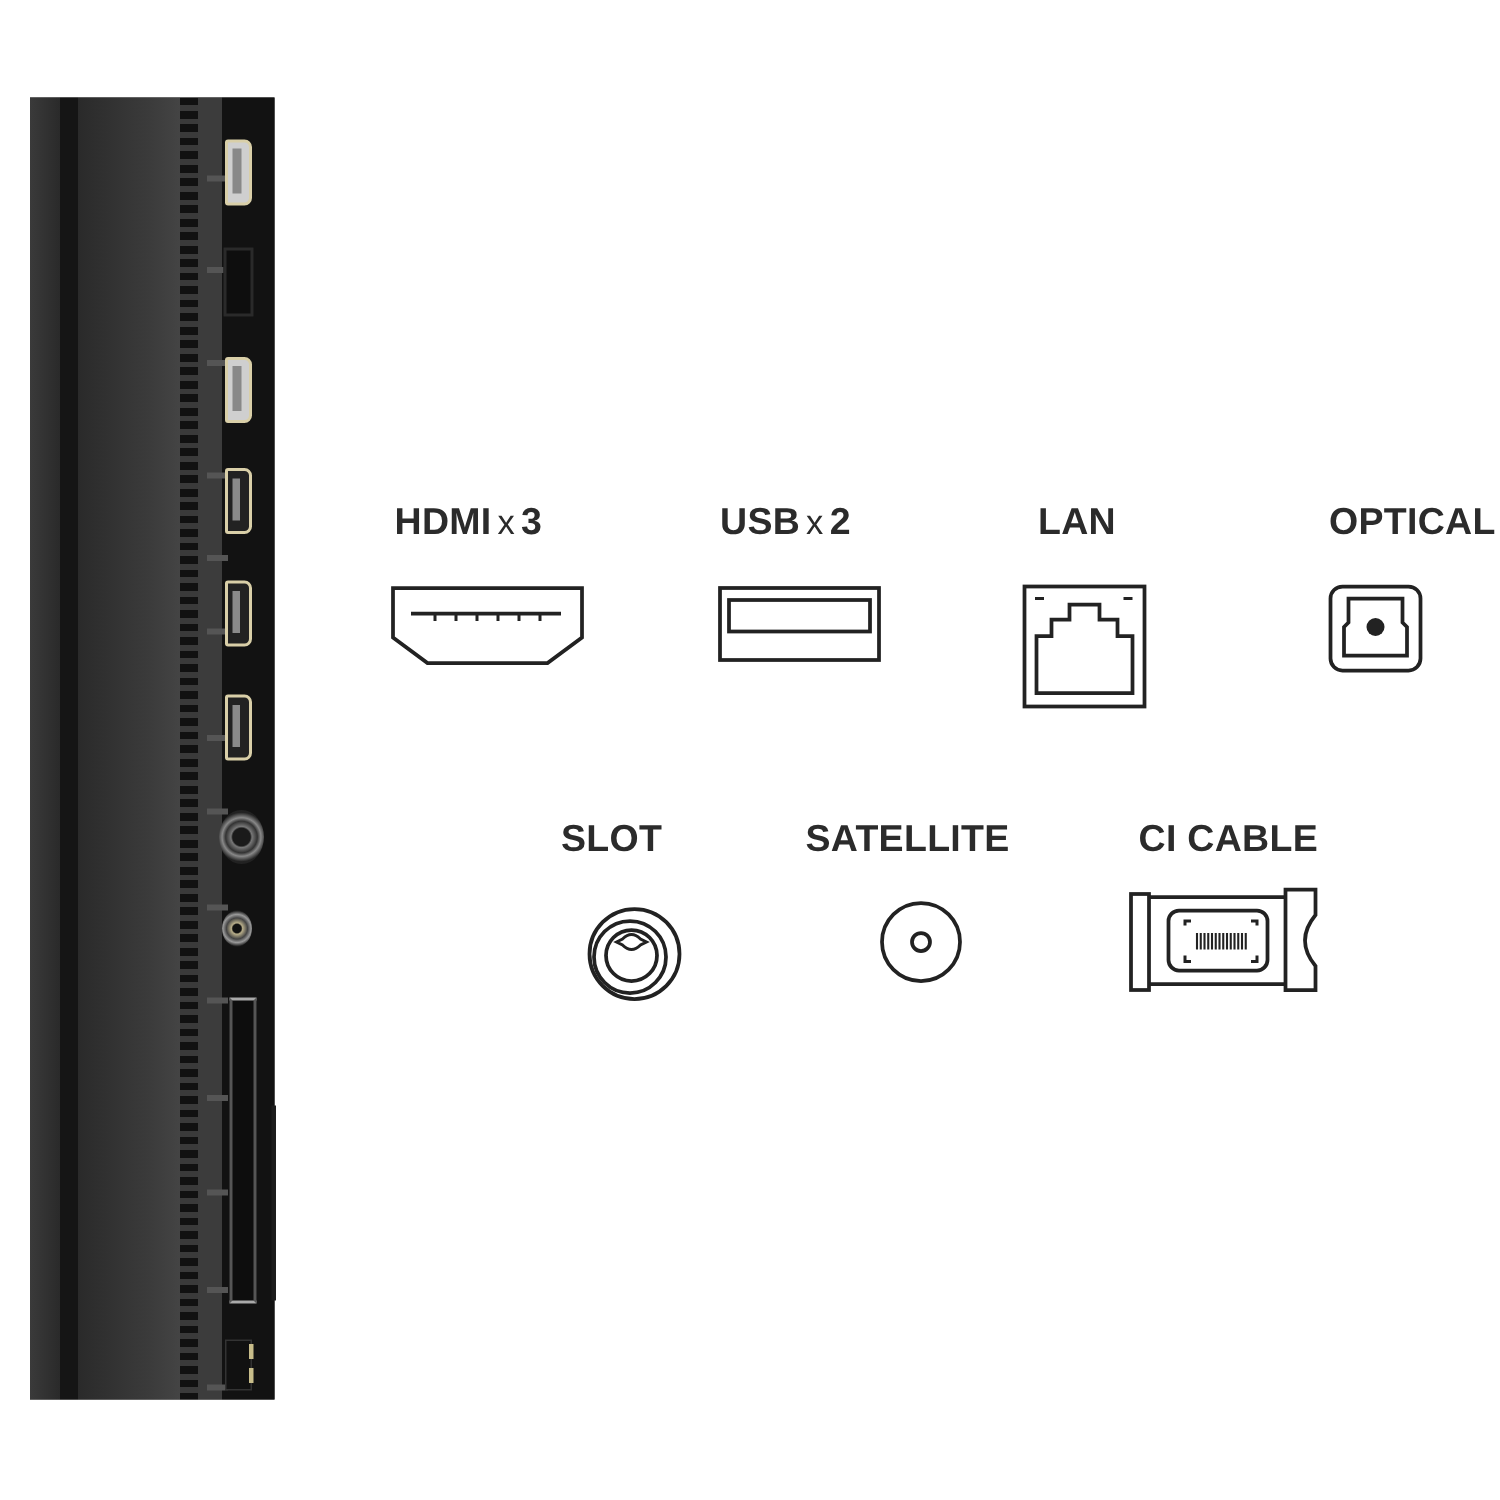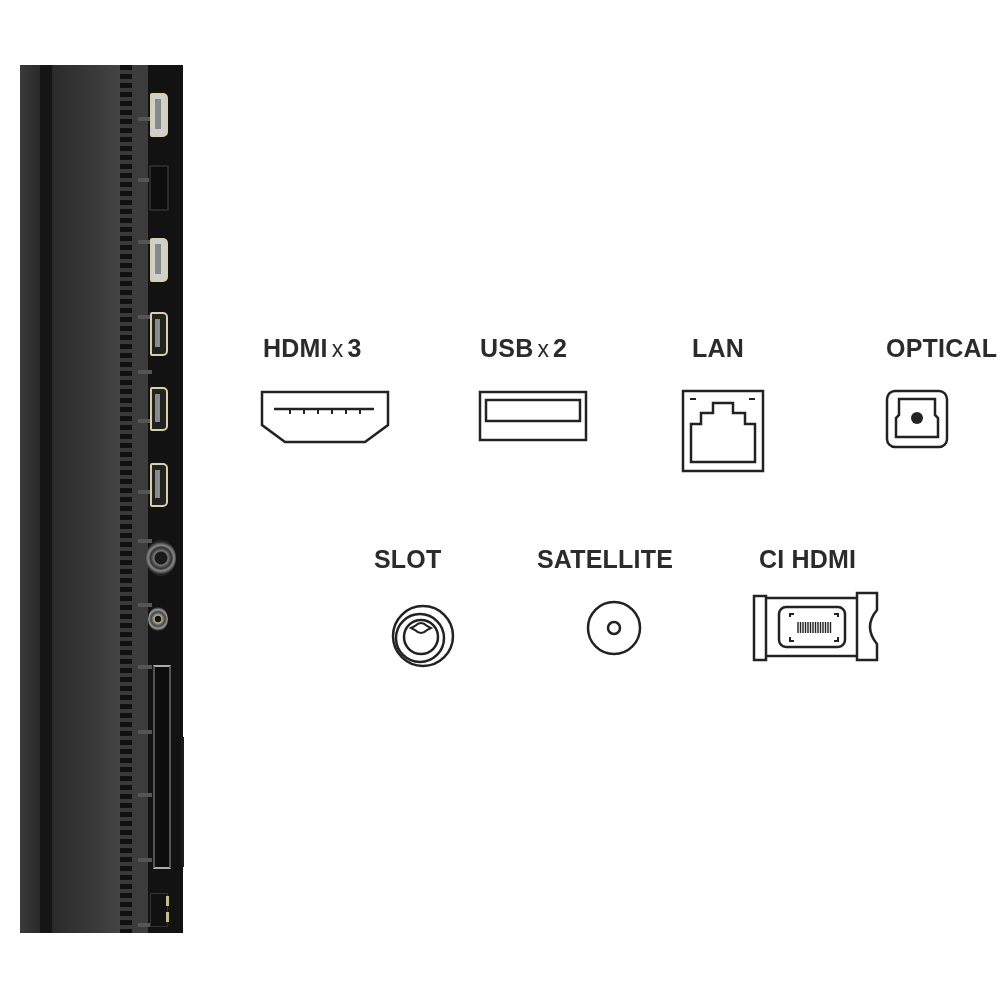--- a/index.html
+++ b/index.html
@@ -110,21 +110,21 @@
 </svg>
 
 <svg class="icon" style="left:885px;top:389px" width="64" height="60" viewBox="0 0 64 60">
   <rect x="2" y="2" width="60" height="56" rx="8" ry="8" fill="none" stroke="#222" stroke-width="2.5"></rect>
   <path d="M14 10 H50 V26 L53 29 V48 H11 V29 L14 26 Z" fill="none" stroke="#222" stroke-width="2.5"></path>
   <circle cx="32" cy="29" r="6" fill="#222"></circle>
 </svg>
 
 <div class="label" style="left:374px;top:545px">SLOT</div>
 <div class="label" style="left:537px;top:545px">SATELLITE</div>
-<div class="label" style="left:759px;top:545px">CI HDMI</div>
+<div class="label" style="left:759px;top:545px">CI CABLE</div>
 
 <svg class="icon" style="left:390px;top:603px" width="66" height="66" viewBox="0 0 66 66">
   <circle cx="33" cy="33" r="30" fill="none" stroke="#222" stroke-width="2.5"></circle>
   <circle cx="30" cy="35" r="24" fill="none" stroke="#222" stroke-width="2.5"></circle>
   <circle cx="31" cy="34" r="17" fill="none" stroke="#222" stroke-width="2.5"></circle>
   <path d="M21 25 L25 23 Q31 17 37 23 L41 25 L37 27 Q31 33 25 27 Z" fill="none" stroke="#222" stroke-width="2"></path>
 </svg>
 
 <svg class="icon" style="left:584px;top:599px" width="60" height="58" viewBox="0 0 60 58">
   <circle cx="30" cy="29" r="26" fill="none" stroke="#222" stroke-width="2.5"></circle>

